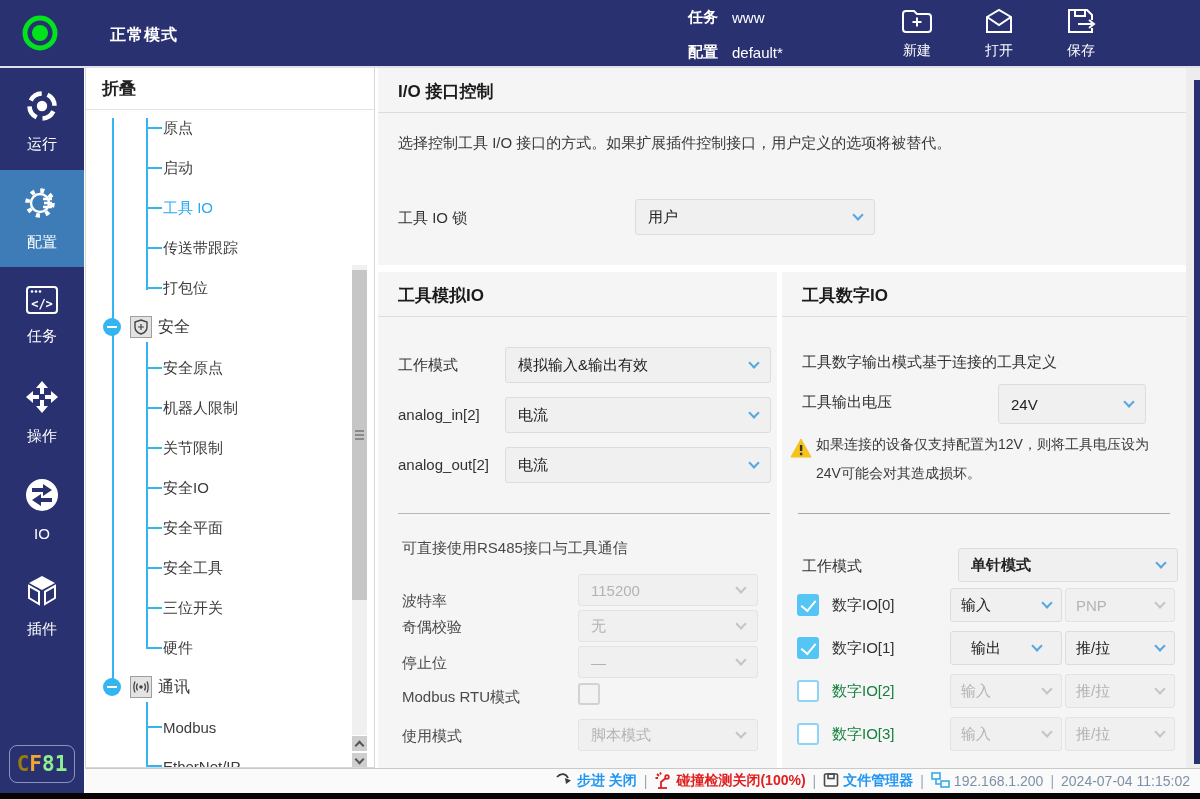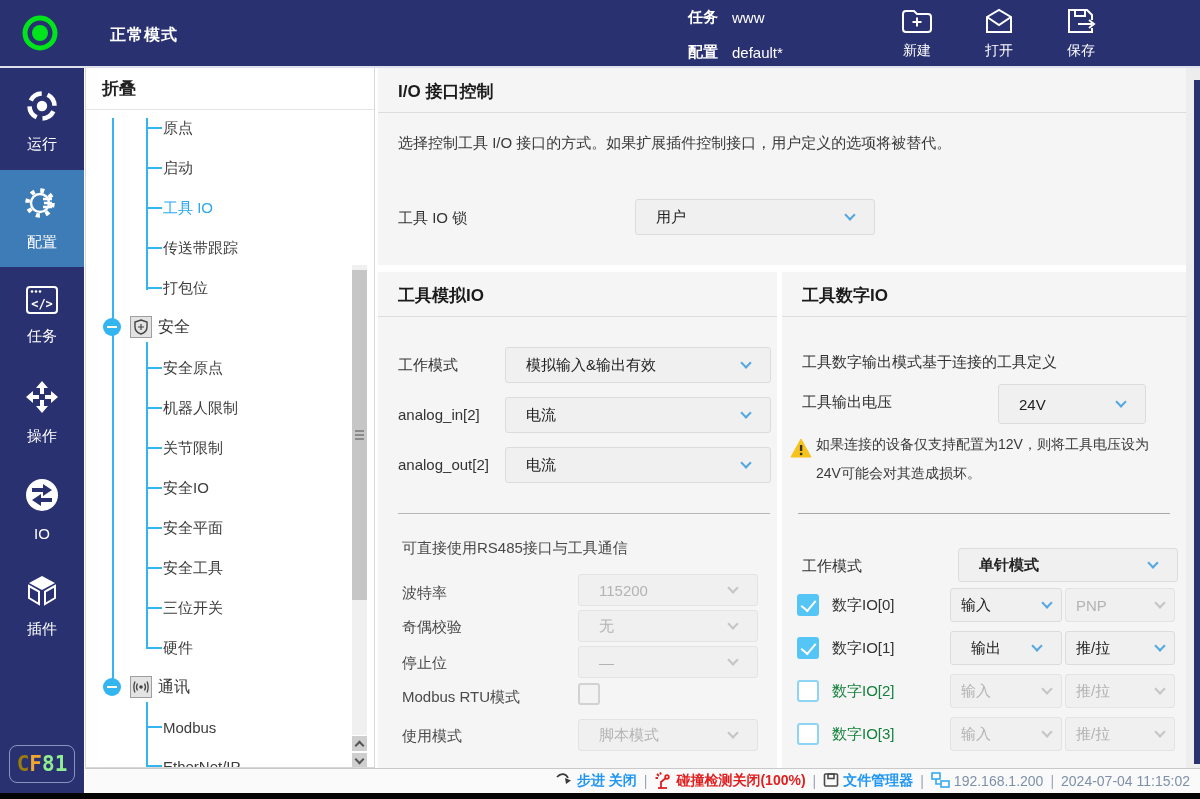--- a/index.html
+++ b/index.html
@@ -47,21 +47,21 @@
   
   .panel { position:absolute; background:#f5f5f5; }
   .p-h2 { position:absolute; left:20px; top:12px; font-size:17px; font-weight:bold; color:#1b1b1b; }
   .p-div { position:absolute; left:0; right:0; top:44px; height:1px; background:#ddd; }
   .inner-div { position:absolute; height:1px; background:#b8b8b8; }
   .p-text { position:absolute; font-size:15px; color:#3a3a3a; }
   .row-label { position:absolute; font-size:15px; color:#333; white-space:nowrap; }
   .row-label.dim { color:#4a4a4a; }
   .row-label.off { color:#15803d; }
 
-  .dd { position:absolute; background:#f0f0f0; border:1px solid #dcdcdc; border-radius:3px; display:flex; align-items:center; justify-content:space-between; padding:0 20px; font-size:15px; color:#222; cursor:pointer; }
+  .dd { position:absolute; background:#f0f0f0; border:1px solid #dcdcdc; border-radius:3px; display:flex; align-items:center; justify-content:space-between; padding:0 12px; font-size:15px; color:#222; cursor:pointer; }
   .chev { width:8px; height:8px; border-right:2px solid #54a7e0; border-bottom:2px solid #54a7e0; transform:rotate(45deg); margin-top:-4px; flex:none; }
   .dd.disabled { color:#b3b3b3; border-color:#e3e3e3; cursor:default; }
   .dd.disabled .chev { border-color:#c5c5c5; }
   .dd-val { white-space:nowrap; overflow:hidden; }
 
   .cb { position:absolute; width:22px; height:22px; border-radius:3px; cursor:pointer; }
   .cb.checked { background:#55c5f5; }
   .cb.checked::after { content:''; position:absolute; left:7px; top:3px; width:7px; height:12px; border-right:2.5px solid #fff; border-bottom:2.5px solid #fff; transform:rotate(40deg); }
   .cb.unchecked { background:#fff; border:2px solid #8ed4f5; }
   .cb.off { background:#f3f3f3; border:2px solid #d2d2d2; cursor:default; }
@@ -329,21 +329,21 @@
     <div class="row-label" style="left:20px; top:184px;">analog_out[2]</div>
     <div class="dd" style="left:127px; top:175px; width:266px; height:36px;">
       <span class="dd-val">电流</span>
       <span class="chev"></span>
     </div>
 
     <div class="inner-div" style="left:20px; top:241px; width:372px;"></div>
 
     <div class="p-text" style="left:24px; top:267px; color:#4a4a4a;">可直接使用RS485接口与工具通信</div>
 
-    <div class="row-label dim" style="left:24px; top:312px;">波特率</div>
+    <div class="row-label dim" style="left:24px; top:320px;">波特率</div>
     <div class="dd disabled" style="left:200px; top:302px; width:180px; height:32px;">
       <span class="dd-val">115200</span>
       <span class="chev"></span>
     </div>
 
     <div class="row-label dim" style="left:24px; top:346px;">奇偶校验</div>
     <div class="dd disabled" style="left:200px; top:338px; width:180px; height:32px;">
       <span class="dd-val">无</span>
       <span class="chev"></span>
     </div>

